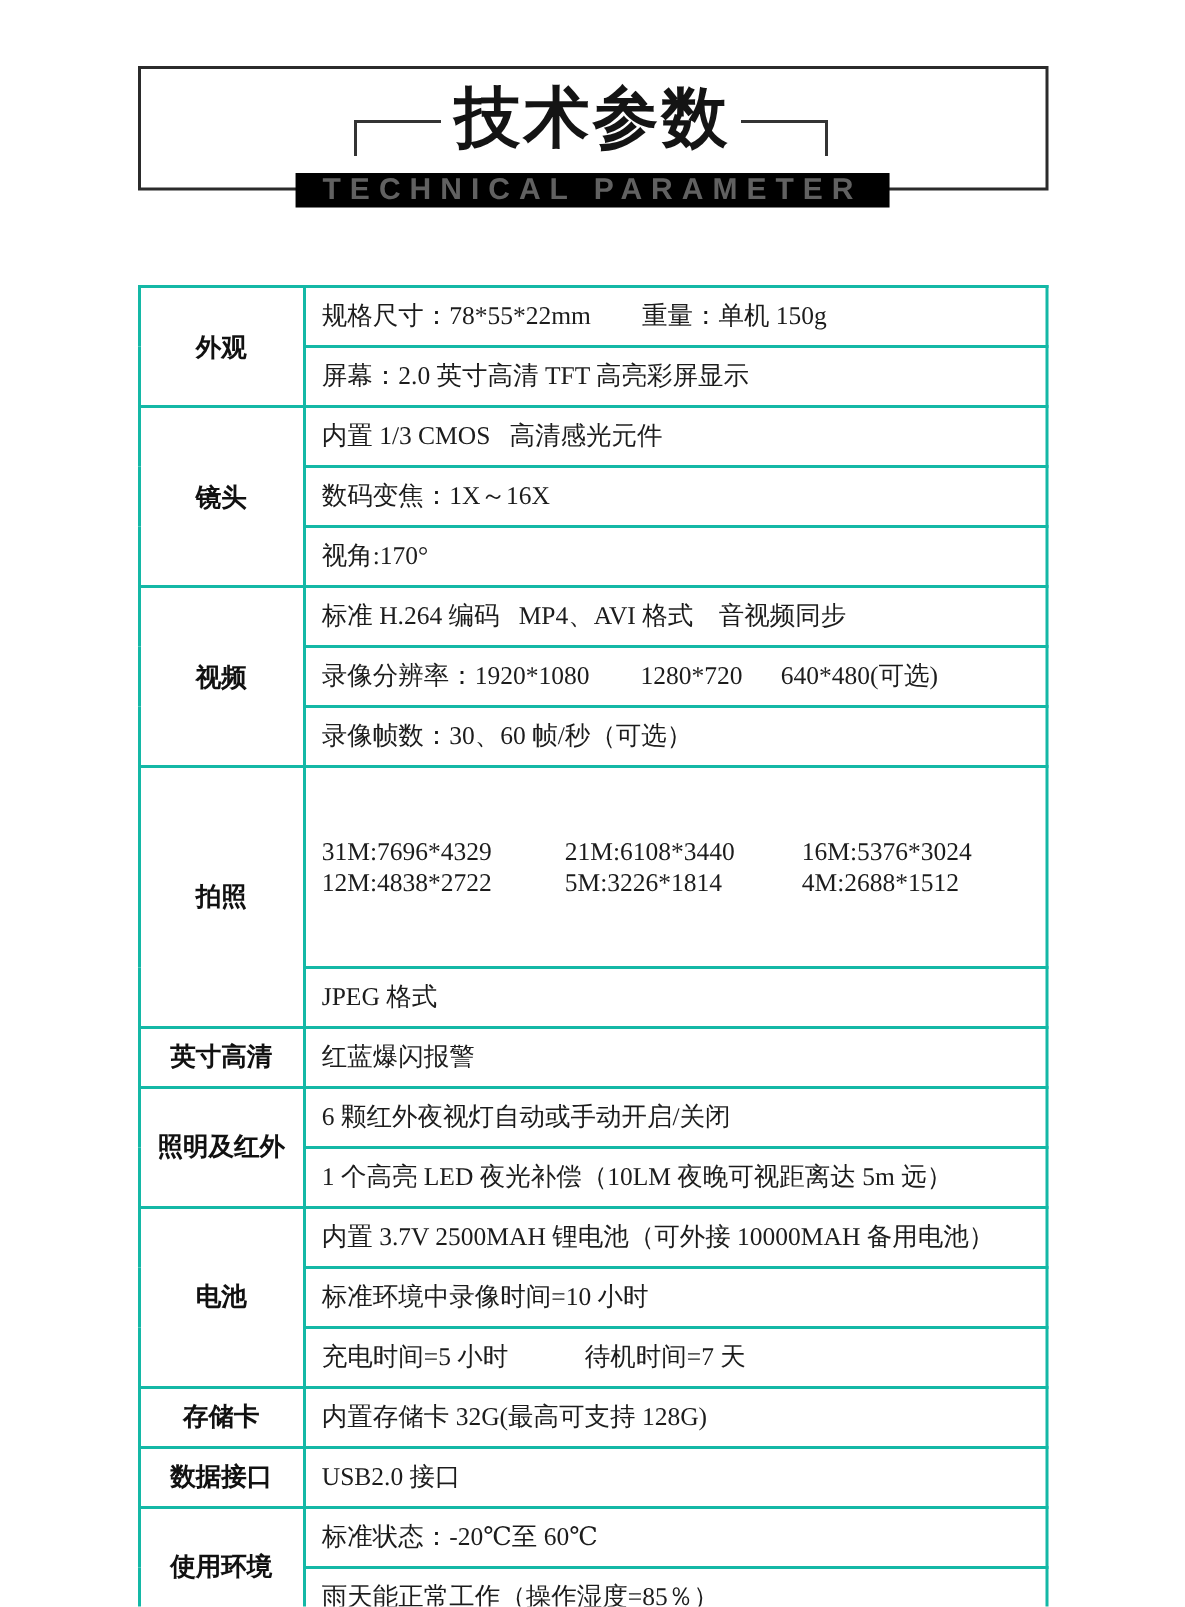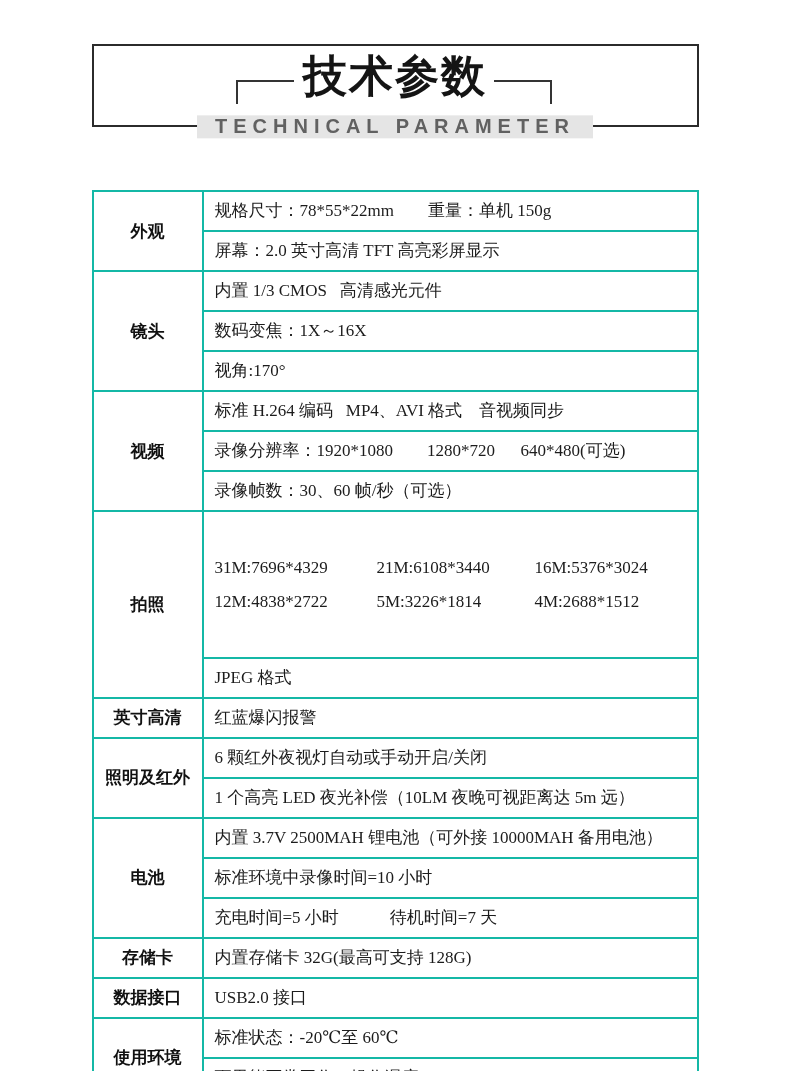--- a/index.html
+++ b/index.html
@@ -20,42 +20,42 @@
     height: 79px;
     margin: 44px auto 0;
     border: 2px solid #2b2b2b;
     background: #ffffff;
   }
   .page-title {
     position: absolute;
     top: 11px; left: 0; right: 0;
     margin: 0;
     text-align: center;
-    font-family: Liberation Mono, monospace;
+    font-family: Liberation Serif, serif;
     font-size: 44px;
     line-height: 1;
     font-weight: 700;
     letter-spacing: 2px;
     color: #141414;
   }
   .bracket {
     position: absolute;
     top: 34px;
     width: 56px;
     height: 22px;
     border-top: 2px solid #343434;
   }
   .bracket-left  { left: 142px;  border-left: 2px solid #343434; }
   .bracket-right { right: 145px; border-right: 2px solid #343434; }
   .page-subtitle {
     position: absolute;
     left: 50%;
     bottom: 0;
     transform: translate(-50%, 58%);
-    background: #e5e5e5;
+    background: #000000;
     padding: 0 18px;
     font-family: "Liberation Sans", "DejaVu Sans", sans-serif;
     font-size: 20px;
     font-weight: 700;
     letter-spacing: 6px;
     color: #616161;
     white-space: nowrap;
   }
 
   
@@ -82,21 +82,20 @@
     height: 34px;
     padding: 2px 6px 2px 11px;
     font-size: 17px;
     line-height: 1.25;
     white-space: pre-wrap;
   }
   td.val.tall { height: 68px; }
   .photo-grid {
     display: grid;
     grid-template-columns: 162px 158px 140px;
-    row-gap: 13px;
   }
   .photo-grid span { display: block; }
   .photo-grid span.r { text-align: left; }
 </style>
 </head>
 <body>
 
 <div class="page">
 
   <div class="hero-box">

